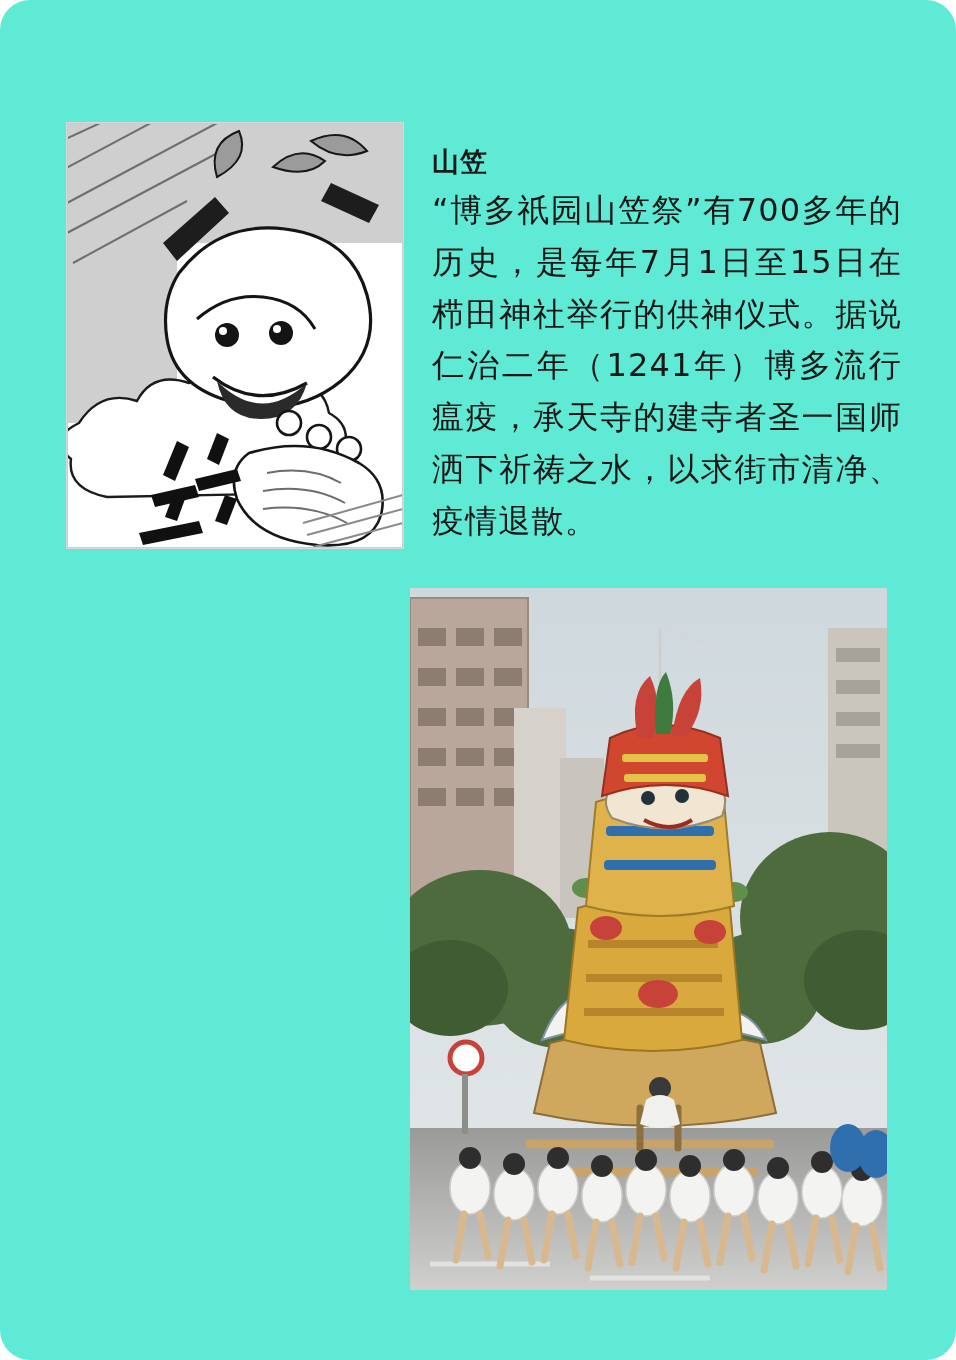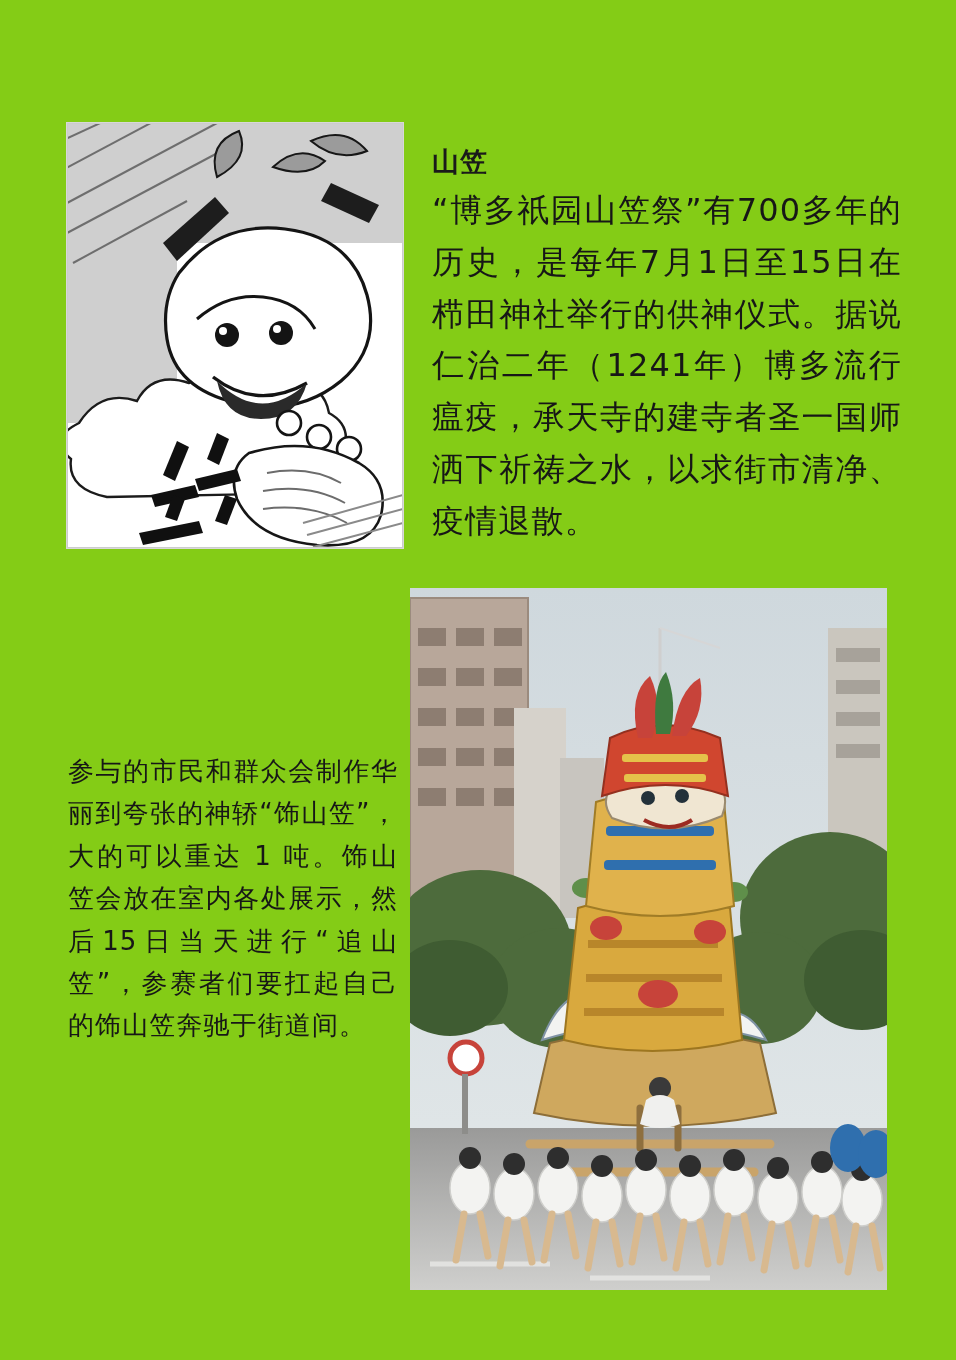--- a/index.html
+++ b/index.html
@@ -11,21 +11,22 @@
     width: 956px;
     height: 1360px;
     position: relative;
     font-family: "Liberation Sans", "DejaVu Sans", sans-serif;
     overflow: hidden;
   }
 
   .page {
     position: absolute;
     inset: 0;
-    background: #84cc16;
+    background: #5eead4;
+    border-radius: 30px;
   }
 
   
   .manga-panel {
     position: absolute;
     left: 66px;
     top: 122px;
     width: 336px;
     height: 425px;
     background: #f3f3f3;
@@ -174,23 +175,20 @@
       <rect x="0.5" y="0.5" width="335" height="424" fill="none" stroke="#cccccc"></rect>
     </svg>
     <span class="sr-only">黑白漫画风格插画：博多祇园山笠的装饰山笠与人物</span>
   </div>
 
   <div class="text-top">
     <h1 class="heading-cn">山笠</h1>
     <p class="body-cn-top">“博多祇园山笠祭”有700多年的历史，是每年7月1日至15日在栉田神社举行的供神仪式。据说仁治二年（1241年）博多流行瘟疫，承天寺的建寺者圣一国师洒下祈祷之水，以求街市清净、疫情退散。</p>
   </div>
 
-  <div class="text-bottom">
-    <p class="body-cn-bottom">参与的市民和群众会制作华丽到夸张的神轿“饰山笠”，大的可以重达 1 吨。饰山笠会放在室内各处展示，然后15日当天进行“追山笠”，参赛者们要扛起自己的饰山笠奔驰于街道间。</p>
-  </div>
 
   <div class="photo-panel">
     <svg class="photo-svg" viewBox="0 0 477 702" preserveAspectRatio="none">
       <defs>
         <linearGradient id="skyGrad" x1="0" y1="0" x2="0" y2="1">
           <stop offset="0%" stop-color="#cfd8dd"></stop>
           <stop offset="100%" stop-color="#e4e9ea"></stop>
         </linearGradient>
         <linearGradient id="roadGrad" x1="0" y1="0" x2="0" y2="1">
           <stop offset="0%" stop-color="#9a9a99"></stop>

